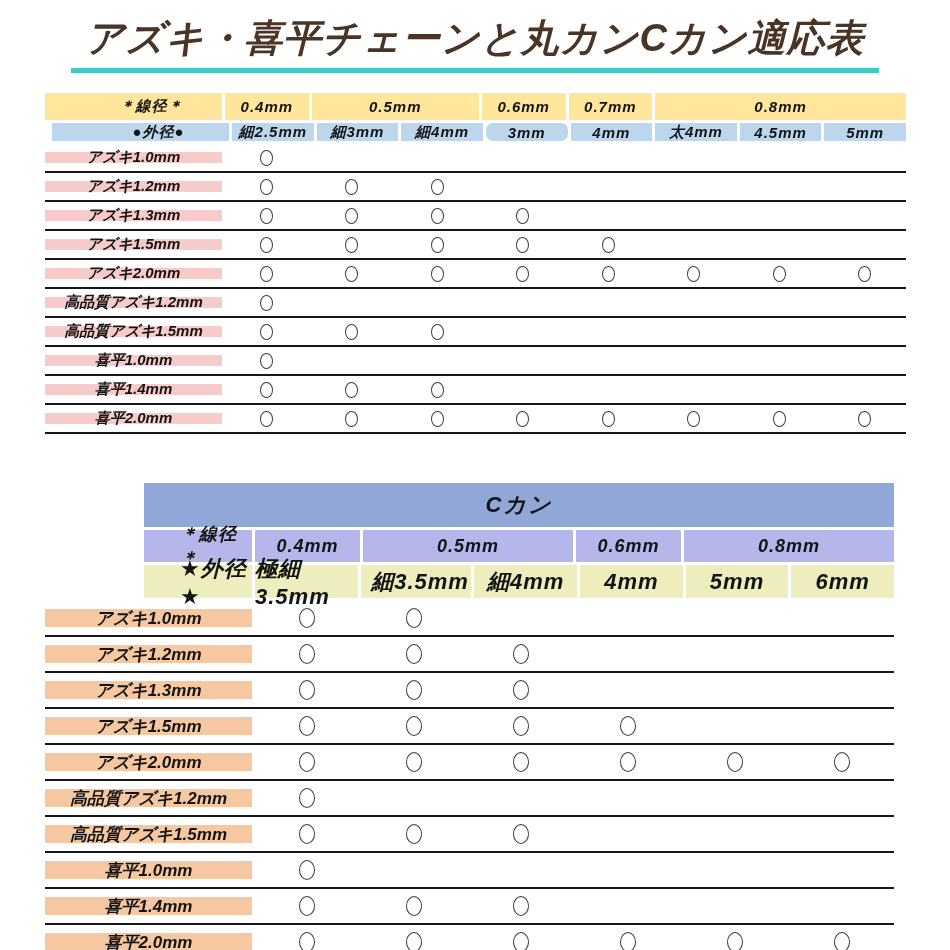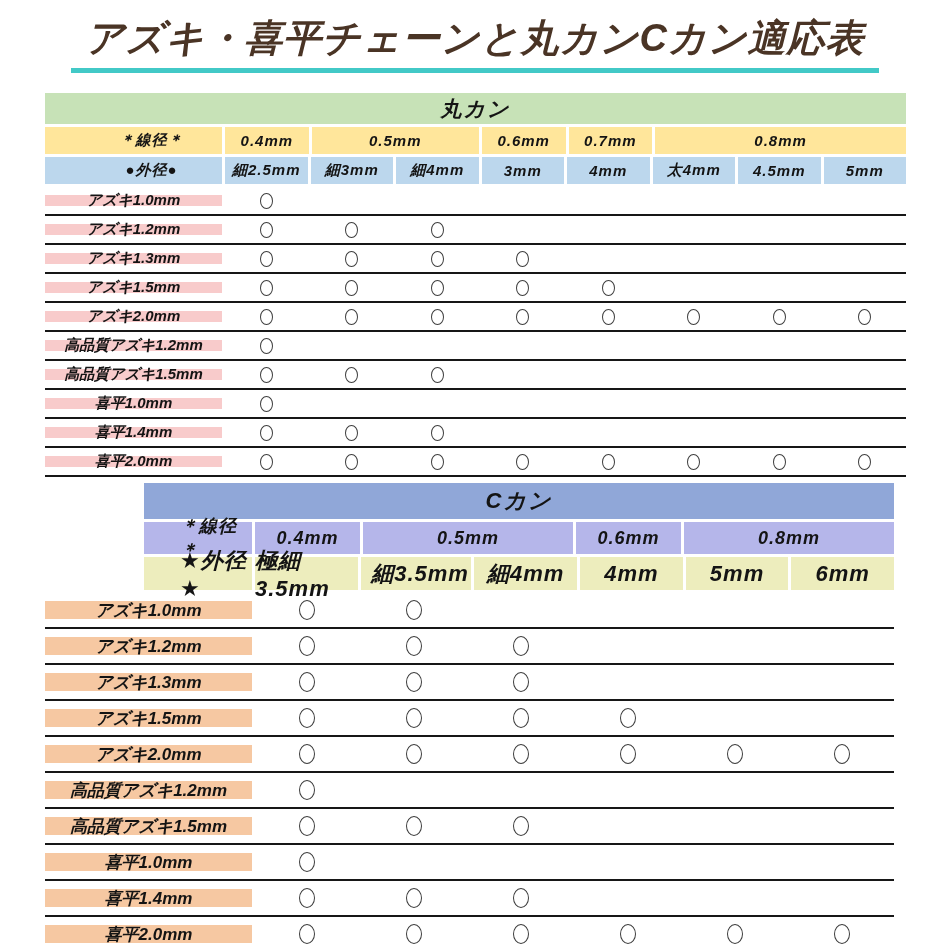--- a/index.html
+++ b/index.html
@@ -26,66 +26,65 @@
   .drow{display:flex;gap:3px;height:29px;box-sizing:border-box;
         border-bottom:2px solid var(--line,#171717);align-items:stretch;}
   .rlabel{flex:none;display:flex;align-items:center;justify-content:center;
           margin:8px 0;box-sizing:border-box;}
   .dcell{flex:1 1 0;display:flex;align-items:center;justify-content:center;}
   .circ{display:inline-block;border:1.5px solid var(--circle,#3d3d3d);border-radius:50%;background:transparent;}
   
   #maru-table{left:45px;top:93px;width:861px;}
   #maru-table .tband{height:31px;margin-bottom:3px;background:var(--t1-header,#c7e2b7);font-size:21px;letter-spacing:2px;}
   #maru-table .wire-row{height:27px;}
-  #maru-table .outer-row{height:27px;}
+  #maru-table .outer-row{height:18px;margin-left:7px;}
   #maru-table .hcell{font-size:15px;}
   #maru-table .labcell{width:177px;}
   #maru-table .wire-row .hcell{background:var(--t1-wire,#ffe69b);}
   #maru-table .outer-row .hcell{background:var(--t1-outer,#bcd7ed);}
   #maru-table .rlabel{width:177px;background:var(--t1-label,#f8cbcb);font-size:15px;}
   #maru-table .drow{height:29px;}
   #maru-table .circ{width:11px;height:14px;}
   
   #c-table{left:45px;top:483px;width:849px;}
-  #c-table .tband{height:36px;margin-bottom:3px;margin-left:99px;background:var(--t2-header,#90a7d8);font-size:22px;letter-spacing:2px;}
+  #c-table .tband{height:44px;margin-bottom:3px;margin-left:99px;background:var(--t2-header,#90a7d8);font-size:22px;letter-spacing:2px;}
   #c-table .wire-row{height:32px;}
   #c-table .outer-row{height:33px;}
   #c-table .hcell{font-size:18px;}
   #c-table .labcell{width:108px;margin-left:99px;}
   #c-table .wire-row .hcell{background:var(--t2-wire,#b5b6ea);}
   #c-table .outer-row .hcell{background:var(--t2-outer,#ededbd);font-size:22px;}
   #c-table .rlabel{width:207px;background:var(--t2-label,#f6c8a2);font-size:17px;}
   #c-table .drow{height:36px;}
   #c-table .circ{width:14px;height:18px;}
 </style>
 </head>
 <body>
 
 <div class="canvas">
 
   <div class="title-wrap">
     <div class="page-title">アズキ・喜平チェーンと丸カンCカン適応表</div>
   </div>
 
   <div class="tbl" id="maru-table">
-    <div class="tband">丸カン</div>
     <div class="hrow wire-row">
       <div class="hcell labcell">＊線径＊</div>
     <div class="hcell" style="flex-grow: 1;">0.4mm</div>
         <div class="hcell" style="flex-grow: 2;">0.5mm</div>
         <div class="hcell" style="flex-grow: 1;">0.6mm</div>
         <div class="hcell" style="flex-grow: 1;">0.7mm</div>
         <div class="hcell" style="flex-grow: 3;">0.8mm</div>
       </div>
     <div class="hrow outer-row">
       <div class="hcell labcell">●外径●</div>
     <div class="hcell" style="flex-grow: 1; text-align: center;">細2.5mm</div>
         <div class="hcell" style="flex-grow: 1;">細3mm</div>
         <div class="hcell" style="flex-grow: 1;">細4mm</div>
-        <div class="hcell" style="flex-grow: 1;">3mm</div>
+        <div class="hcell" style="flex-grow: 1; border-radius: 7px;">3mm</div>
         <div class="hcell" style="flex-grow: 1;">4mm</div>
         <div class="hcell" style="flex-grow: 1;">太4mm</div>
         <div class="hcell" style="flex-grow: 1;">4.5mm</div>
         <div class="hcell" style="flex-grow: 1;">5mm</div>
       </div>
     <div class="tbody">
         <div class="drow">
           <div class="rlabel">アズキ1.0mm</div>
           <div class="dcell">
             <span class="circ"></span>

